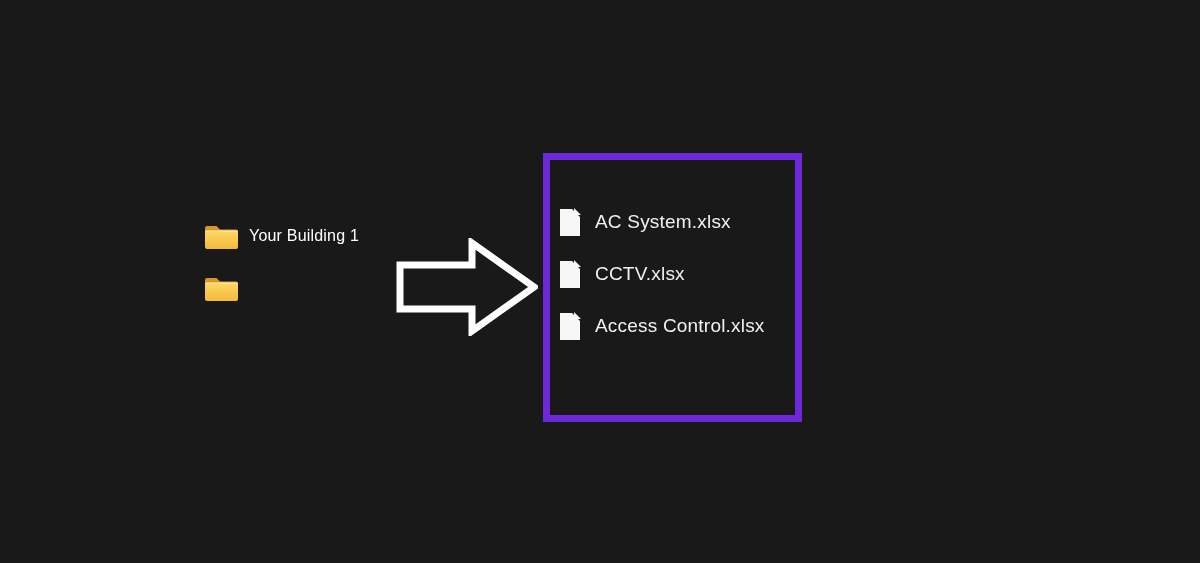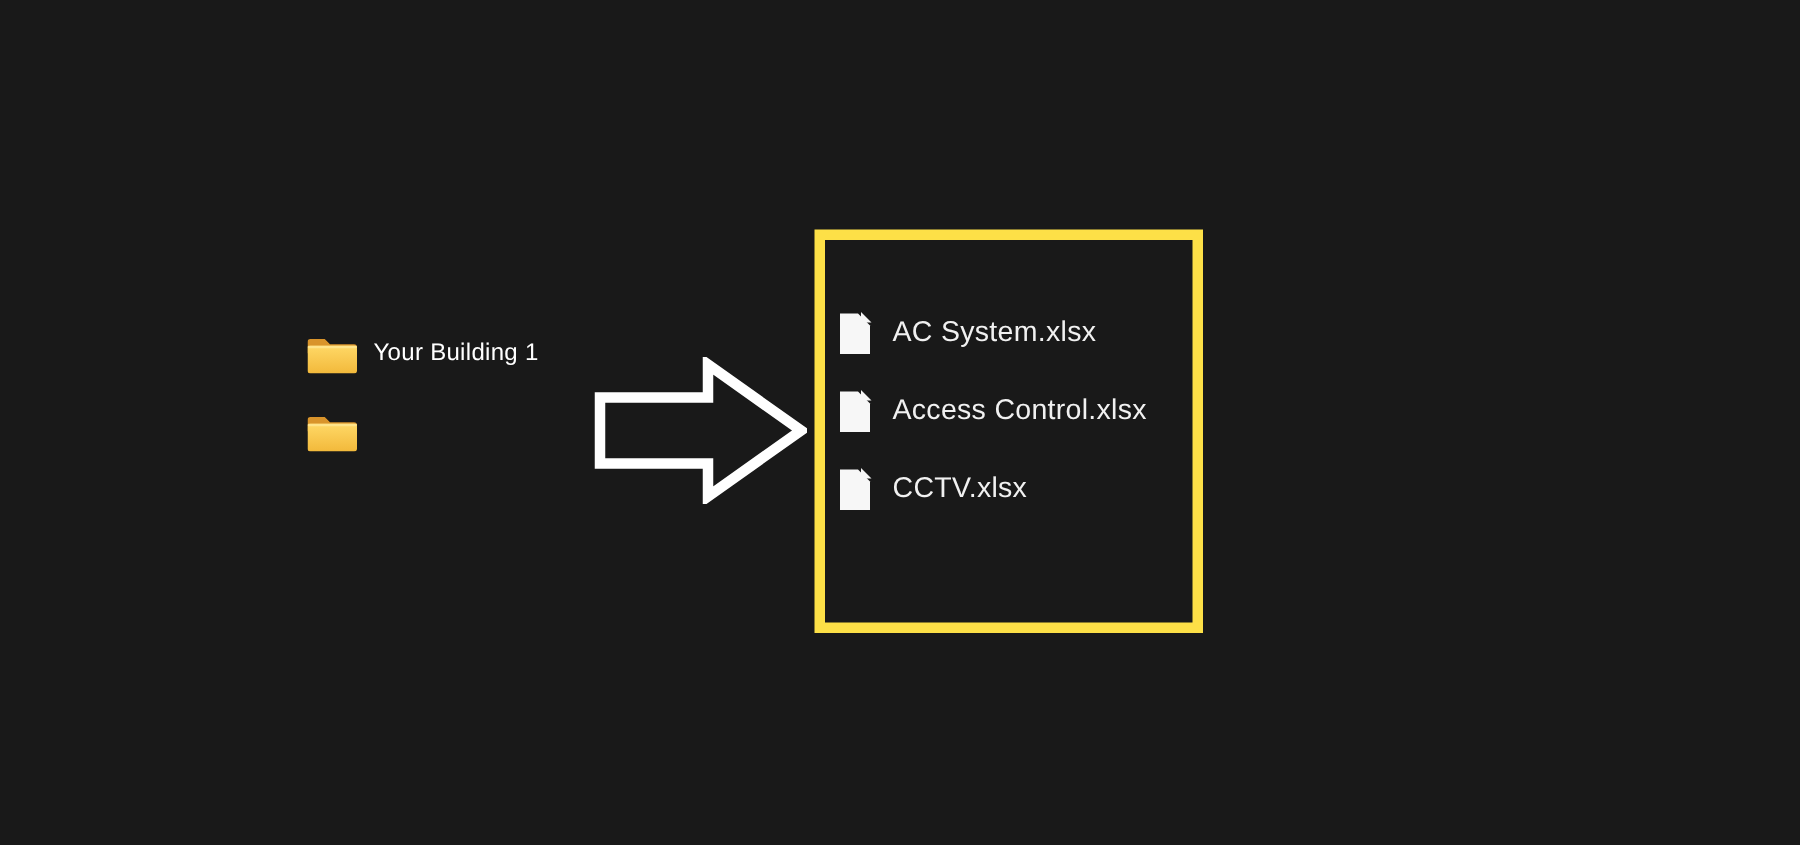--- a/index.html
+++ b/index.html
@@ -51,21 +51,21 @@
     height: 98px;
   }
 
   
   .file-box {
     position: absolute;
     left: 543px;
     top: 153px;
     width: 259px;
     height: 269px;
-    border: 7px solid #fde047;
+    border: 7px solid #6d28d9;
     box-sizing: border-box;
     padding: 36px 0 11px 9px;
   }
   .file-row {
     display: flex;
     align-items: center;
     height: 52px;
     gap: 13px;
     cursor: default;
   }
@@ -129,27 +129,27 @@
         <polygon points="15,0 22,7 15,7" fill="#f7f7f7"></polygon>
       </svg>
       <span class="label">AC System.xlsx</span>
     </div>
 
     <div class="file-row">
       <svg class="file-icon" viewBox="0 0 23 29">
         <polygon points="1,1 13,1 21,9 21,28 1,28" fill="#f7f7f7"></polygon>
         <polygon points="15,0 22,7 15,7" fill="#f7f7f7"></polygon>
       </svg>
-      <span class="label">Access Control.xlsx</span>
+      <span class="label">CCTV.xlsx</span>
     </div>
 
     <div class="file-row">
       <svg class="file-icon" viewBox="0 0 23 29">
         <polygon points="1,1 13,1 21,9 21,28 1,28" fill="#f7f7f7"></polygon>
         <polygon points="15,0 22,7 15,7" fill="#f7f7f7"></polygon>
       </svg>
-      <span class="label">CCTV.xlsx</span>
+      <span class="label">Access Control.xlsx</span>
     </div>
 
 
   </div>
 
 </div>
 
 </body></html>

